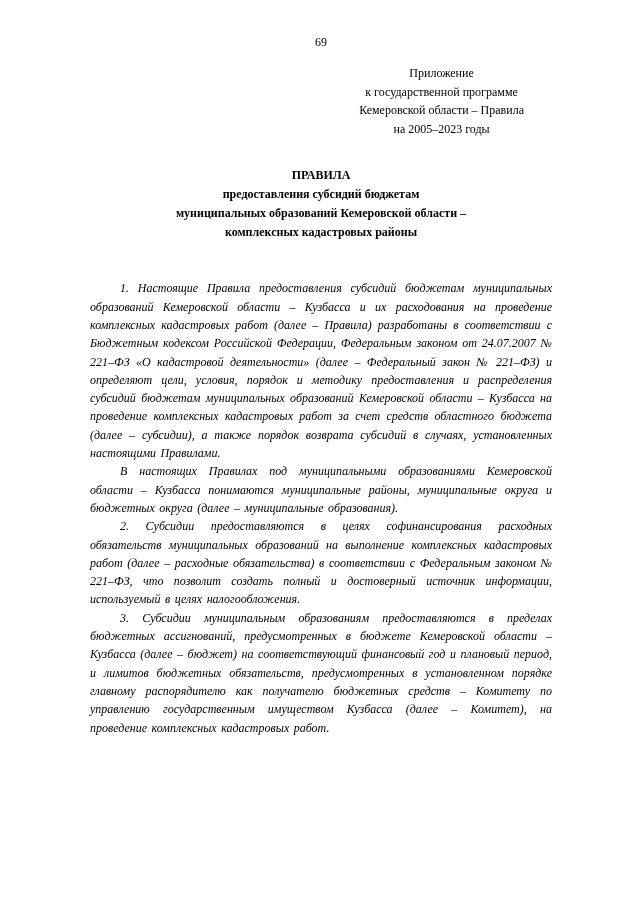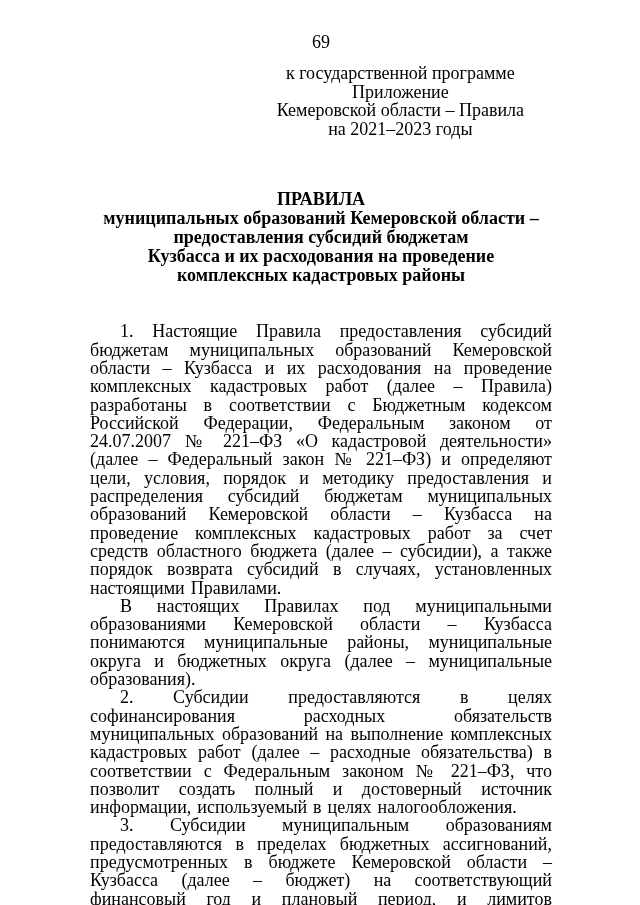--- a/index.html
+++ b/index.html
@@ -8,71 +8,71 @@
     background: #ffffff;
   }
   .page {
     position: relative;
     width: 592px;
     height: 905px;
     box-sizing: border-box;
     background: #ffffff;
     color: #000000;
     font-family: "Liberation Serif", "DejaVu Serif", serif;
-    font-size: 18px;
+    font-size: 12px;
     padding: 33px 40px 0 90px;
     overflow: hidden;
   }
   .page-number {
     text-align: center;
     line-height: 18px;
     margin-bottom: 13px;
   }
   .annex-block {
     width: fit-content;
     margin: 0 28px 0 auto;
     text-align: center;
     line-height: 18.6px;
   }
   .doc-title {
-    margin-top: 52px;
+    margin-top: 28px;
     text-align: center;
     font-weight: bold;
     line-height: 19px;
   }
   .body-text {
     margin-top: 37px;
     line-height: 18.3px;
+    font-style: italic;
   }
   .para {
     margin: 0;
     text-align: justify;
     text-indent: 30px;
     word-spacing: 1.5px;
   }
 </style>
 </head>
 <body>
 
 <div class="page">
 
   <div class="page-number">69</div>
 
   <div class="annex-block">
+    <div>Приложение</div>
     <div>к государственной программе</div>
-    <div>Приложение</div>
     <div>Кемеровской области – Правила</div>
-    <div>на 2021–2023 годы</div>
+    <div>на 2005–2023 годы</div>
   </div>
 
   <div class="doc-title">
     <div>ПРАВИЛА</div>
+    <div>предоставления субсидий бюджетам</div>
     <div>муниципальных образований Кемеровской области –</div>
-    <div>предоставления субсидий бюджетам</div>
-    <div>Кузбасса и их расходования на проведение</div>
     <div>комплексных кадастровых районы</div>
   </div>
 
   <div class="body-text">
     <p class="para">1. Настоящие Правила предоставления субсидий бюджетам муниципальных образований Кемеровской области – Кузбасса и их расходования на проведение комплексных кадастровых работ (далее – Правила) разработаны в соответствии с Бюджетным кодексом Российской Федерации, Федеральным законом от 24.07.2007 № 221–ФЗ «О кадастровой деятельности» (далее – Федеральный закон № 221–ФЗ) и определяют цели, условия, порядок и методику предоставления и распределения субсидий бюджетам муниципальных образований Кемеровской области – Кузбасса на проведение комплексных кадастровых работ за счет средств областного бюджета (далее – субсидии), а также порядок возврата субсидий в случаях, установленных настоящими Правилами.</p>
     <p class="para">В настоящих Правилах под муниципальными образованиями Кемеровской области – Кузбасса понимаются муниципальные районы, муниципальные округа и бюджетных округа (далее – муниципальные образования).</p>
     <p class="para">2. Субсидии предоставляются в целях софинансирования расходных обязательств муниципальных образований на выполнение комплексных кадастровых работ (далее – расходные обязательства) в соответствии с Федеральным законом № 221–ФЗ, что позволит создать полный и достоверный источник информации, используемый в целях налогообложения.</p>
     <p class="para">3. Субсидии муниципальным образованиям предоставляются в пределах бюджетных ассигнований, предусмотренных в бюджете Кемеровской области – Кузбасса (далее – бюджет) на соответствующий финансовый год и плановый период, и лимитов бюджетных обязательств, предусмотренных в установленном порядке главному распорядителю как получателю бюджетных средств – Комитету по управлению государственным имуществом Кузбасса (далее – Комитет), на проведение комплексных кадастровых работ.</p>
   </div>
 

